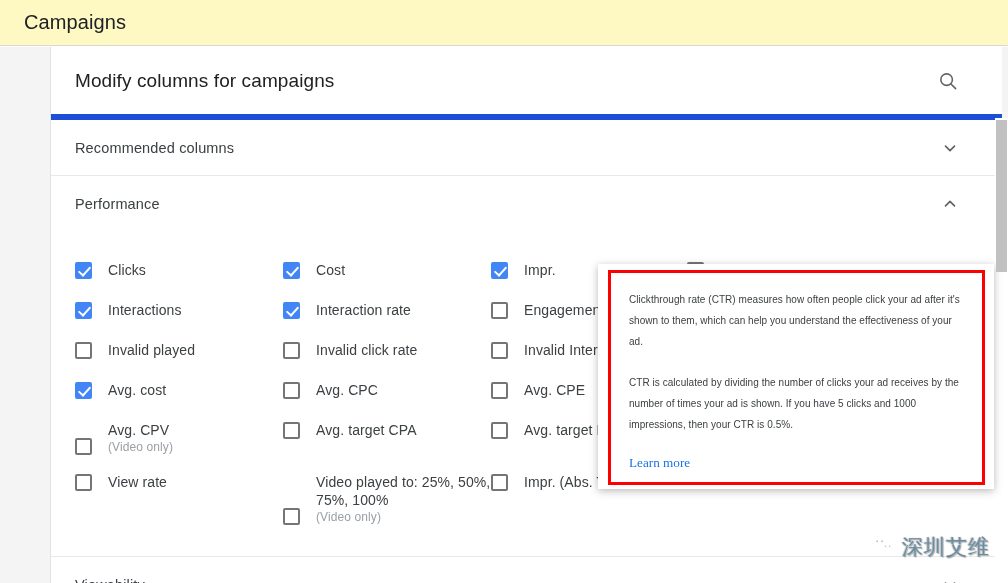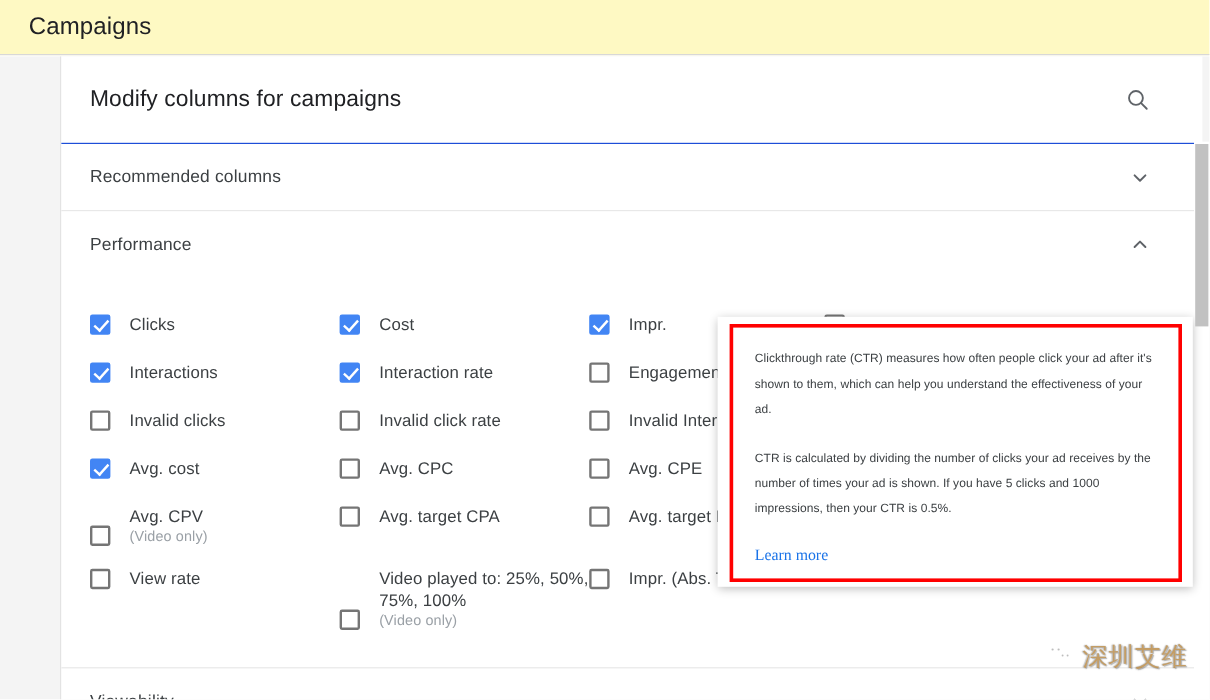--- a/index.html
+++ b/index.html
@@ -34,21 +34,21 @@
   .dialog {
     position: absolute; left: 50px; top: 47px; width: 952px; height: 536px;
     background: #ffffff;
     border-left: 1px solid #e3e3e3;
     overflow: hidden;
   }
 
   .dialog-header {
     height: 73px; display: flex; align-items: center;
     padding: 0 24px 0 24px;
-    border-bottom: 1px solid #1d4ed8;
+    border-bottom: 6px solid #1d4ed8;
     position: relative;
   }
   .dialog-title { font-size: 19px; color: #202124; letter-spacing: .1px; }
   .search-btn {
     position: absolute; right: 40px; top: 50%; transform: translateY(-50%);
     width: 28px; height: 28px; display: flex; align-items: center; justify-content: center;
     cursor: pointer; background: none; border: none;
   }
 
   
@@ -128,21 +128,21 @@
     background: #c1c1c1; border-radius: 0px; cursor: pointer; z-index: 60;
   }
 
   
   .watermark {
     position: absolute; right: 18px; bottom: 22px;
     display: flex; align-items: center; gap: 7px;
     opacity: .62; z-index: 70; pointer-events: none;
   }
   .wm-text {
-    font-size: 21px; color: #a16207; font-family: Liberation Serif, serif;
+    font-size: 21px; color: #0c4a6e; font-family: Liberation Serif, serif;
     text-shadow: 0 0 1px #888, 1px 1px 1px #777, -1px 0 1px #999;
     letter-spacing: 1px;
   }
 </style>
 </head>
 <body>
 
 <div id="root">
 
   <div class="page-header">
@@ -222,21 +222,21 @@
           <div class="cell">
             <div class="cb-row">
               <div class="cbx"></div>
               <div class="cb-label">Engagement</div>
             </div>
           </div>
           <div class="cell"></div>
           <div class="cell">
             <div class="cb-row">
               <div class="cbx"></div>
-              <div class="cb-label">Invalid clicks</div>
+              <div class="cb-label">Invalid played</div>
             </div>
           </div>
           <div class="cell">
             <div class="cb-row">
               <div class="cbx"></div>
               <div class="cb-label">Invalid click rate</div>
             </div>
           </div>
           <div class="cell">
             <div class="cb-row">

